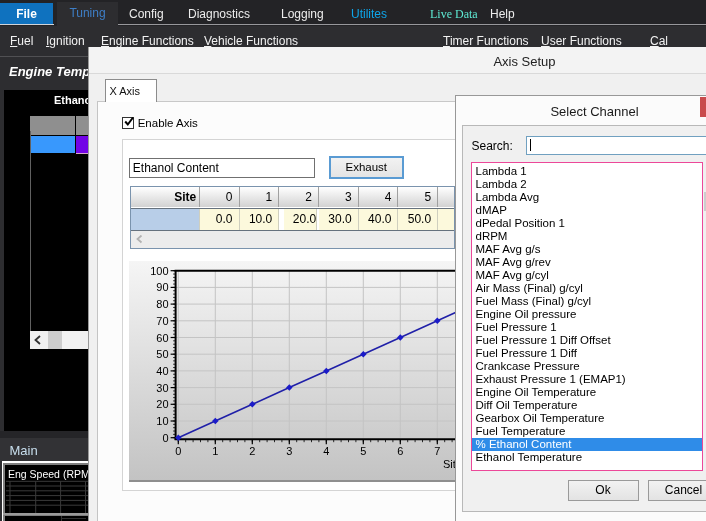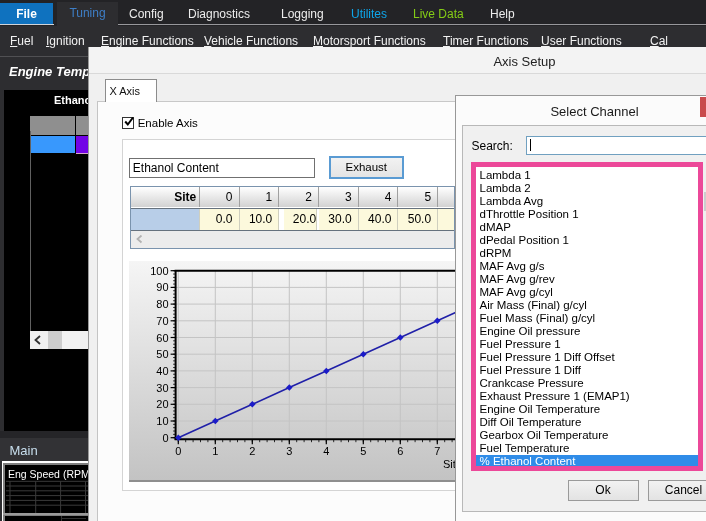--- a/index.html
+++ b/index.html
@@ -14,30 +14,29 @@
   <div class="abs" style="left:0;top:0;width:706px;height:26px;background:#232326;"></div>
   <div class="abs" style="left:0;top:24.2px;width:54px;height:1.3px;background:#d0d3d8;"></div>
   <div class="abs" style="left:117.5px;top:24.2px;width:588.5px;height:1.3px;background:#97979b;"></div>
   <div class="abs" style="left:704.5px;top:26px;width:1.5px;height:18px;background:#d8d8d8;"></div>
   <div class="abs" style="left:0;top:2.5px;width:53px;height:21.5px;background:#0f72bf;color:#fff;font-weight:bold;font-size:12px;line-height:22px;text-align:center;">File</div>
   <div class="abs" style="left:57px;top:2px;width:61px;height:26px;background:#2d2d30;color:#3e7ec6;font-size:12px;line-height:23px;text-align:center;">Tuning</div>
   <div class="abs" style="top:7px;left:129px;color:#ededed;font-size:12px;">Config</div>
   <div class="abs" style="top:7px;left:188px;color:#ededed;font-size:12px;">Diagnostics</div>
   <div class="abs" style="top:7px;left:281px;color:#ededed;font-size:12px;">Logging</div>
   <div class="abs" style="top:7px;left:351px;color:#0ea5e9;font-size:12px;">Utilites</div>
-  <div class="abs" style="top:7px;left:413px;color:#84cc16;font-size:12px;">Live Data</div>
+  <div class="abs" style="top:7px;left:430px;color:#5eead4;font-size:12px;font-family:Liberation Serif, serif;">Live Data</div>
   <div class="abs" style="top:7px;left:490px;color:#ededed;font-size:12px;">Help</div>
 
   <div class="abs" style="left:0;top:26px;width:706px;height:21px;background:#2d2d30;"></div>
   <div class="abs" id="row2" style="left:0;top:34px;width:706px;height:14px;color:#f2f2f2;font-size:12px;">
     <span class="abs" style="left:10px;"><u>F</u>uel</span>
     <span class="abs" style="left:46px;"><u>I</u>gnition</span>
     <span class="abs" style="left:101px;"><u>E</u>ngine Functions</span>
     <span class="abs" style="left:204px;"><u>V</u>ehicle Functions</span>
-    <span class="abs" style="left:313px;"><u>M</u>otorsport Functions</span>
     <span class="abs" style="left:443px;"><u>T</u>imer Functions</span>
     <span class="abs" style="left:541px;"><u>U</u>ser Functions</span>
     <span class="abs" style="left:633px;margin-left:17px;"><u>C</u>al Control</span>
   </div>
 
   <div class="abs" style="left:0;top:56px;width:88px;height:1px;background:#505053;"></div>
   <div class="abs" style="left:9px;top:64px;color:#fff;font-weight:bold;font-style:italic;font-size:13px;white-space:nowrap;">Engine Temp</div>
   <div class="abs" style="left:4px;top:90px;width:84px;height:341px;background:#000;"></div>
   <div class="abs" style="left:54px;top:94px;color:#fff;font-weight:bold;font-size:11px;white-space:nowrap;">Ethanol C</div>
   <div class="abs" style="left:29.5px;top:116px;width:58.5px;height:18.5px;background:#8f8f8f;"></div>
@@ -349,26 +348,25 @@
     <div class="abs" style="left:139px;top:8px;width:0;white-space:nowrap;">
         <span style="position:absolute;transform:translateX(-50%);font-size:13px;color:#1a1a1a;">Select Channel</span>
       </div>
 
     <div class="abs" style="left:6.5px;top:29px;width:245px;height:386.5px;background:#f0f0f0;border:1px solid #b8b8b8;border-right:none;box-sizing:border-box;"></div>
     <div class="abs" style="left:16px;top:42.5px;font-size:12px;color:#000;">Search:</div>
     <div class="abs" style="left:70.5px;top:39.8px;width:181px;height:18.8px;background:#fff;border:1px solid #70a0c0;box-sizing:border-box;">
       <span class="abs" style="left:3px;top:2px;width:1px;height:12px;background:#000;"></span>
     </div>
 
-    <div class="abs" id="chanlist" style="left:15.5px;top:65.5px;width:232px;height:309.5px;background:#fff;border:5px solid #ec4899;box-sizing:border-box;overflow:hidden;font-size:11.5px;color:#000;">
+    <div class="abs" id="chanlist" style="left:15.5px;top:65.5px;width:232px;height:309.5px;background:#fff;border:1px solid #ec4899;box-sizing:border-box;overflow:hidden;font-size:11.5px;color:#000;">
         <div style="padding-top:2px">
           <div style="height:13px;line-height:13px;padding-left:3.5px;white-space:nowrap;">Lambda 1</div>
           <div style="height:13px;line-height:13px;padding-left:3.5px;white-space:nowrap;">Lambda 2</div>
           <div style="height:13px;line-height:13px;padding-left:3.5px;white-space:nowrap;">Lambda Avg</div>
-          <div style="height:13px;line-height:13px;padding-left:3.5px;white-space:nowrap;">dThrottle Position 1</div>
           <div style="height:13px;line-height:13px;padding-left:3.5px;white-space:nowrap;">dMAP</div>
           <div style="height:13px;line-height:13px;padding-left:3.5px;white-space:nowrap;">dPedal Position 1</div>
           <div style="height:13px;line-height:13px;padding-left:3.5px;white-space:nowrap;">dRPM</div>
           <div style="height:13px;line-height:13px;padding-left:3.5px;white-space:nowrap;">MAF Avg g/s</div>
           <div style="height:13px;line-height:13px;padding-left:3.5px;white-space:nowrap;">MAF Avg g/rev</div>
           <div style="height:13px;line-height:13px;padding-left:3.5px;white-space:nowrap;">MAF Avg g/cyl</div>
           <div style="height:13px;line-height:13px;padding-left:3.5px;white-space:nowrap;">Air Mass (Final) g/cyl</div>
           <div style="height:13px;line-height:13px;padding-left:3.5px;white-space:nowrap;">Fuel Mass  (Final) g/cyl</div>
           <div style="height:13px;line-height:13px;padding-left:3.5px;white-space:nowrap;">Engine Oil pressure</div>
           <div style="height:13px;line-height:13px;padding-left:3.5px;white-space:nowrap;">Fuel Pressure 1</div>

